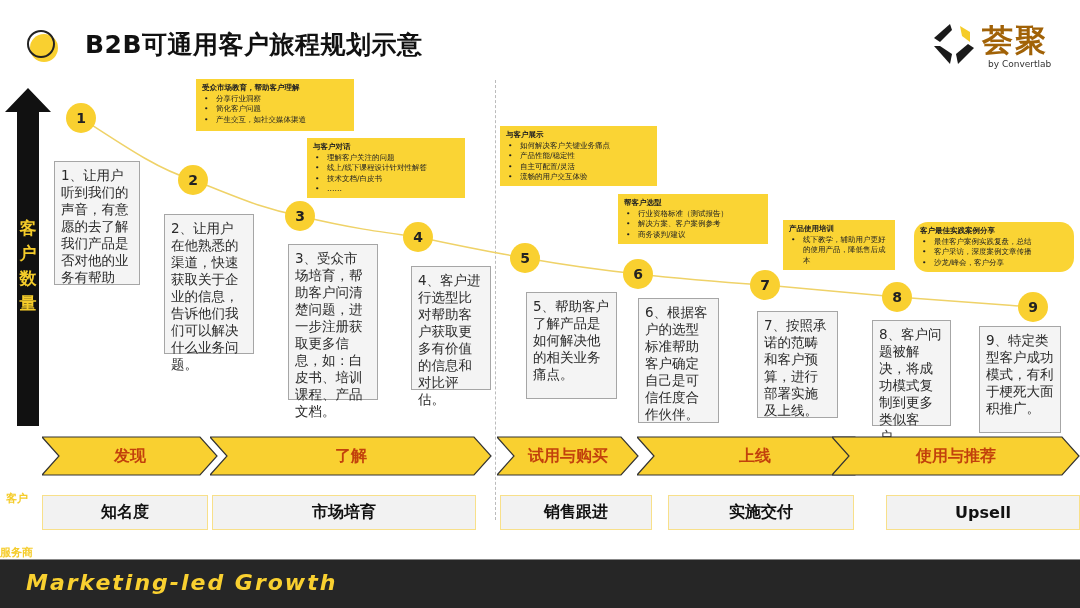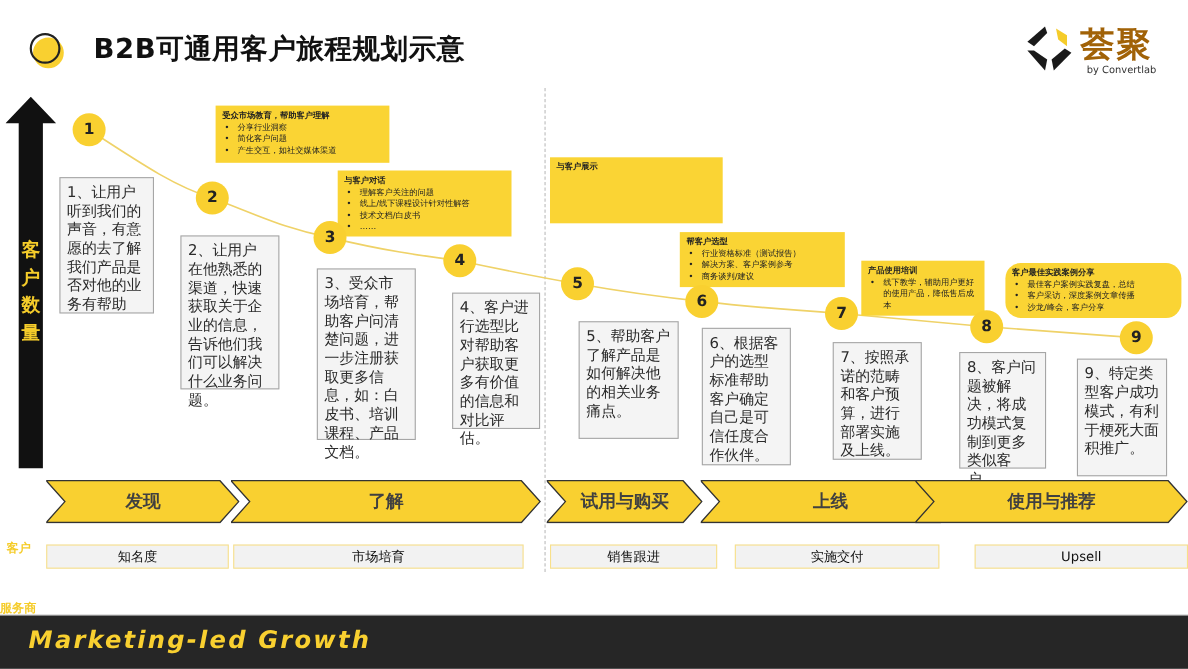--- a/index.html
+++ b/index.html
@@ -15,42 +15,42 @@
   .logo-en { position: absolute; left: 58px; top: 41px; font-size: 9px; color: #333; }
 
   
   .divider { left: 495px; top: 80px; width: 0; height: 440px; border-left: 1px dashed #bbb; }
 
   
   .vaxis { left: 5px; top: 88px; width: 46px; height: 338px; }
   .vaxis-label { left: 17px; top: 216px; width: 22px; font-size: 17px; font-weight: bold; color: #f5cc2a; line-height: 25px; text-align: center; }
 
   
-  .note { background: #fad434; font-size: 7.5px; line-height: 10.5px; padding: 4px 6px; color: #222; margin-top: 17px; }
+  .note { background: #fad434; font-size: 7.5px; line-height: 10.5px; padding: 4px 6px; color: #222; }
   .note .nt { font-weight: bold; }
   .note ul { list-style: none; }
   .note li { padding-left: 14px; position: relative; }
   .note li::before { content: "•"; position: absolute; left: 2px; }
 
   
   .desc { background: #f4f4f4; border: 1px solid #a6a6a6; font-size: 13.5px; line-height: 17px; color: #2a2a2a; padding: 5px 6px; }
 
   
   .circ { width: 30px; height: 30px; border-radius: 50%; background: #f9d030; font-size: 14px; font-weight: bold; color: #222;
           display: flex; align-items: center; justify-content: center; }
 
   
   .row-label { font-size: 11px; color: #f5cc2a; font-weight: bold; margin-top: 45px; }
   .chev { height: 40px; }
   .chev svg { position: absolute; left: 0; top: 0; }
   .chev span { position: absolute; left: 0; right: 0; top: 0; bottom: 0; display: flex; align-items: center; justify-content: center;
-               font-size: 16px; font-weight: bold; color: #404040; }
-
-  .prov { height: 22px; background: #f2f2f2; border: 1px solid #f8e08a; display: flex; align-items: center; justify-content: center;
-          font-size: 12px; font-weight: normal; color: #111; }
+               font-size: 16px; font-weight: bold; color: #c2410c; }
+
+  .prov { height: 35px; background: #f2f2f2; border: 1px solid #f8e08a; display: flex; align-items: center; justify-content: center;
+          font-size: 16px; font-weight: bold; color: #111; }
 
   
   .footer { left: 0; top: 559px; width: 1080px; height: 49px; background: #262626; border-top: 1px solid #888; }
   .footer-text { position: absolute; left: 26px; top: 10px; font-size: 22px; font-weight: bold; font-style: italic; color: #f9d030;
                  letter-spacing: 2px; font-family: "DejaVu Sans", sans-serif; }
 </style>
 </head>
 <body>
 
 <svg class="abs title-dot" viewBox="0 0 34 34">
@@ -98,20 +98,26 @@
   <div class="nt">与客户对话</div>
   <ul>
     <li>理解客户关注的问题</li>
     <li>线上/线下课程设计针对性解答</li>
     <li>技术文档/白皮书</li>
     <li>……</li>
   </ul>
 </div>
 <div class="abs note" style="left:500px;top:126px;width:157px;height:60px;">
   <div class="nt">与客户展示</div>
+  <ul>
+    <li>如何解决客户关键业务痛点</li>
+    <li>产品性能/稳定性</li>
+    <li>自主可配置/灵活</li>
+    <li>流畅的用户交互体验</li>
+  </ul>
 </div>
 <div class="abs note" style="left:618px;top:194px;width:150px;height:50px;">
   <div class="nt">帮客户选型</div>
   <ul>
     <li>行业资格标准（测试报告）</li>
     <li>解决方案、客户案例参考</li>
     <li>商务谈判/建议</li>
   </ul>
 </div>
 <div class="abs note" style="left:783px;top:220px;width:112px;height:50px;">

